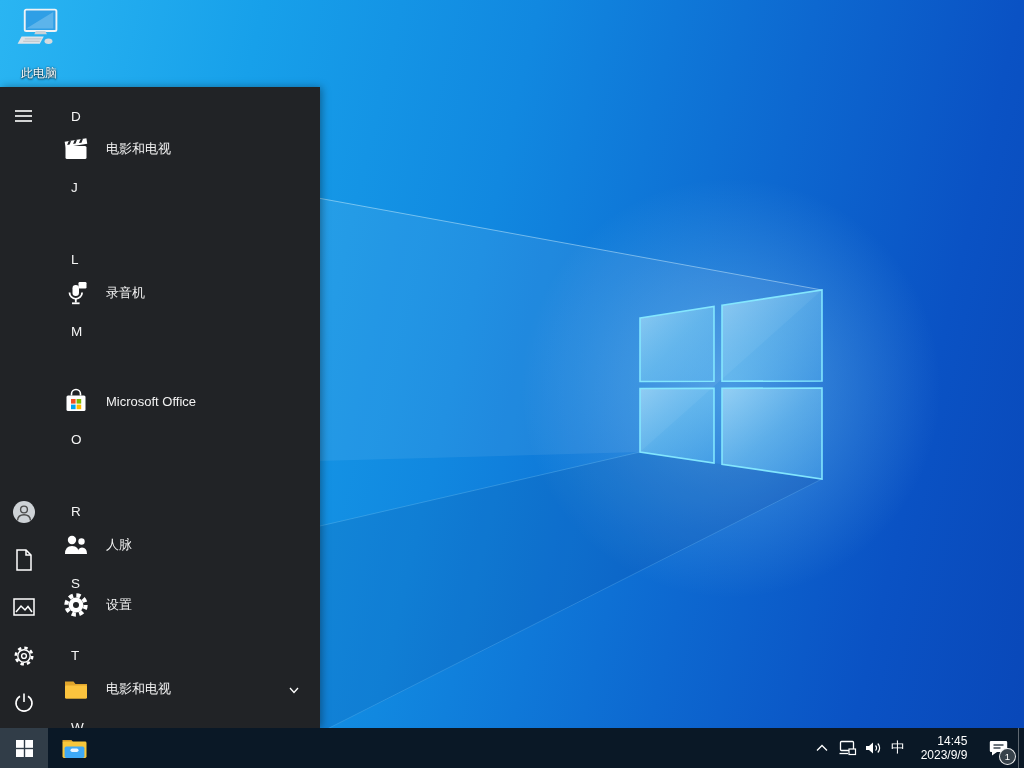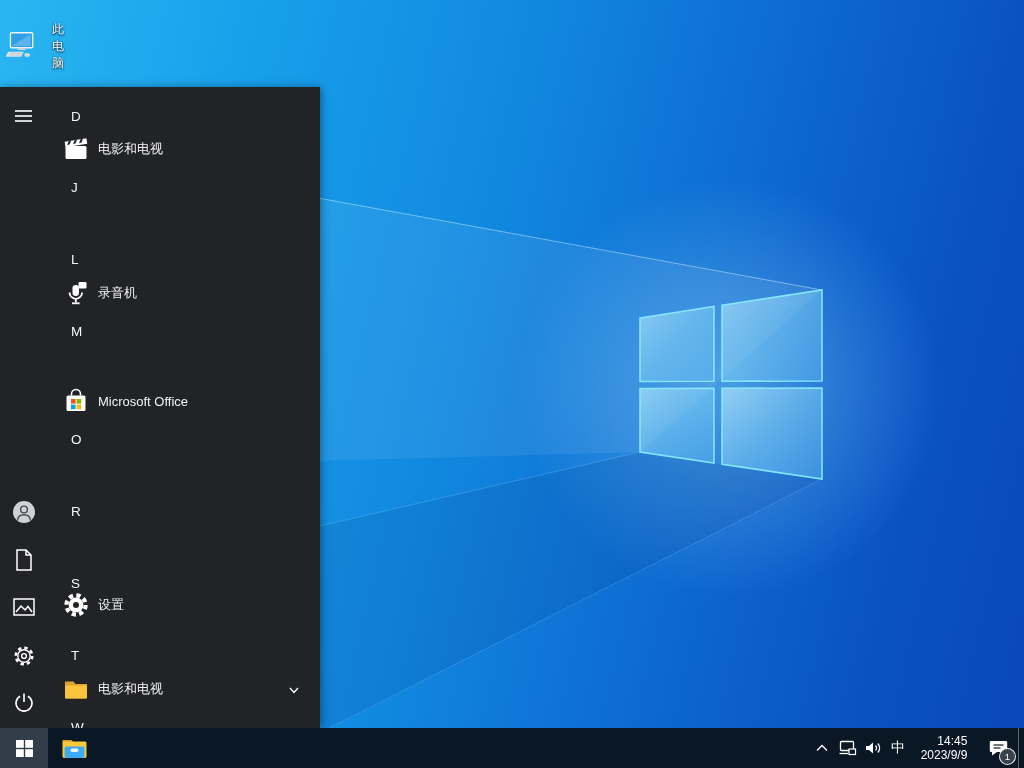--- a/index.html
+++ b/index.html
@@ -12,21 +12,21 @@
   .wallpaper{
     position:absolute;inset:0;
     background:
       radial-gradient(circle 300px at 731px 388px, rgba(160,230,255,.40), rgba(160,230,255,0) 70%),
       linear-gradient(103deg,#2ab5f2 0%,#17a0ea 22%,#1188e0 45%,#0d68d0 68%,#0a52c4 85%,#0947b8 100%);
   }
   .wp-overlay{position:absolute;inset:0;pointer-events:none;}
   
   .desktop-icon{
     position:absolute;left:6px;top:8px;width:66px;height:74px;
-    display:flex;flex-direction:row;align-items:center;cursor:default;gap:17px;
+    display:flex;flex-direction:column;align-items:center;cursor:default;gap:17px;
   }
   .desktop-icon .di-label{
     margin-top:2px;font-size:12px;color:#fff;
     text-shadow:0 1px 2px rgba(0,0,0,.85),0 0 2px rgba(0,0,0,.6);
   }
   
   .start-menu{
     position:absolute;left:0;top:87px;width:320px;height:641px;
     background:#212326;overflow:hidden;z-index:5;
     box-shadow:2px 0 8px rgba(0,0,0,.35);
@@ -35,21 +35,21 @@
     position:absolute;left:4px;width:40px;height:40px;
     display:flex;align-items:center;justify-content:center;
   }
   .sm-section{
     position:absolute;left:48px;right:0;height:24px;
     display:flex;align-items:center;padding-left:23px;
     font-size:13.5px;color:#f5f5f5;
   }
   .sm-app{
     position:absolute;left:48px;right:0;height:36px;
-    display:flex;align-items:center;
+    display:flex;align-items:center;gap:8px;
   }
   .sm-app .app-icon{width:28px;height:28px;margin-left:14px;flex:0 0 28px;
     display:flex;align-items:center;justify-content:center;}
   .sm-app .app-label{margin-left:8px;font-size:13px;color:#f2f2f2;white-space:nowrap;}
   .sm-app .app-chevron{position:absolute;right:20px;top:11px;}
   
   .taskbar{
     position:absolute;left:0;bottom:0;width:1024px;height:40px;
     background:#0a1826;z-index:10;display:flex;align-items:center;
   }
@@ -221,20 +221,31 @@
 
   <div class="sm-section" style="top:340px">
     <span>O</span>
   </div>
 
 
   <div class="sm-section" style="top:412px">
     <span>R</span>
   </div>
 
+  <div class="sm-app" style="top:440px">
+    <span class="app-icon">
+        <svg width="28" height="28" viewBox="0 0 28 28">
+      <circle cx="10" cy="9" r="4.2" fill="#fff"></circle>
+      <path d="M3 23 q0-8 7-8 q7 0 7 8 z" fill="#fff"></path>
+      <circle cx="19.5" cy="10.5" r="3.2" fill="#fff"></circle>
+      <path d="M15.5 23 q0-6.5 4.5-6.5 q5 0 5 6.5 z" fill="#fff"></path>
+    </svg>
+      </span>
+    <span class="app-label">人脉</span>
+  </div>
 
   <div class="sm-section" style="top:484px">
     <span>S</span>
   </div>
 
   <div class="sm-app" style="top:500px">
     <span class="app-icon">
         <svg width="28" height="28" viewBox="0 0 28 28">
       <circle cx="14" cy="14" r="9.6" fill="none" stroke="#fff" stroke-width="4.2" stroke-dasharray="4.2 3.35"></circle>
       <circle cx="14" cy="14" r="7.4" fill="#fff"></circle>

